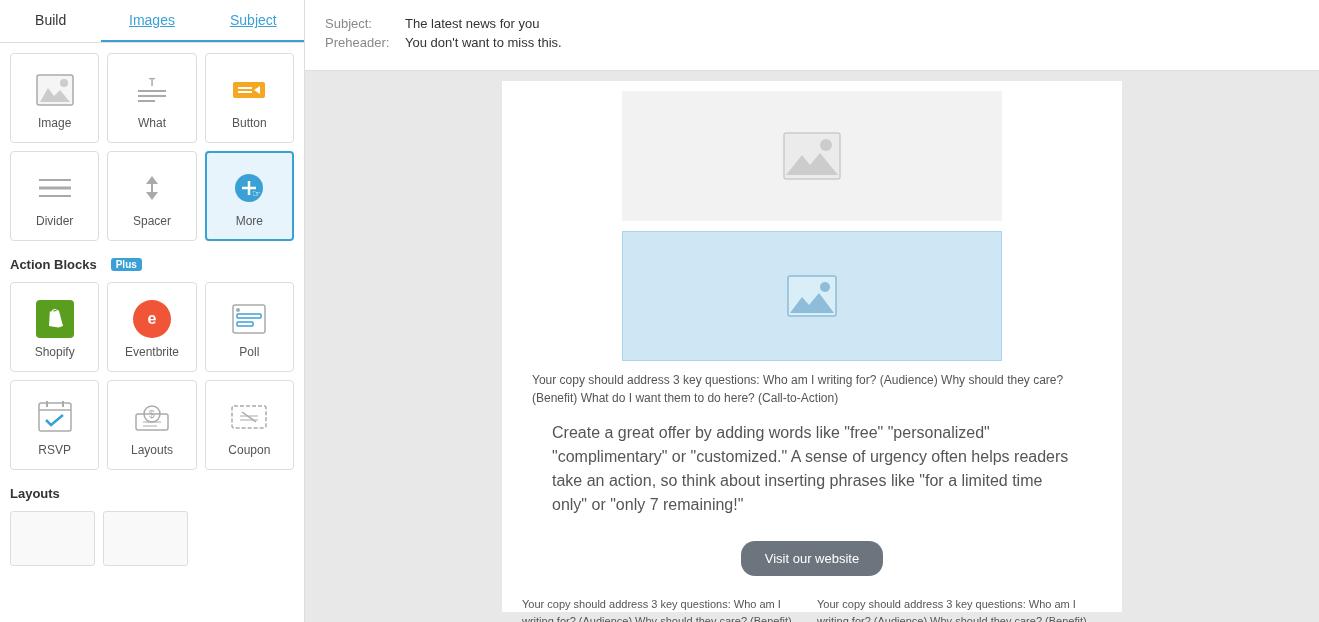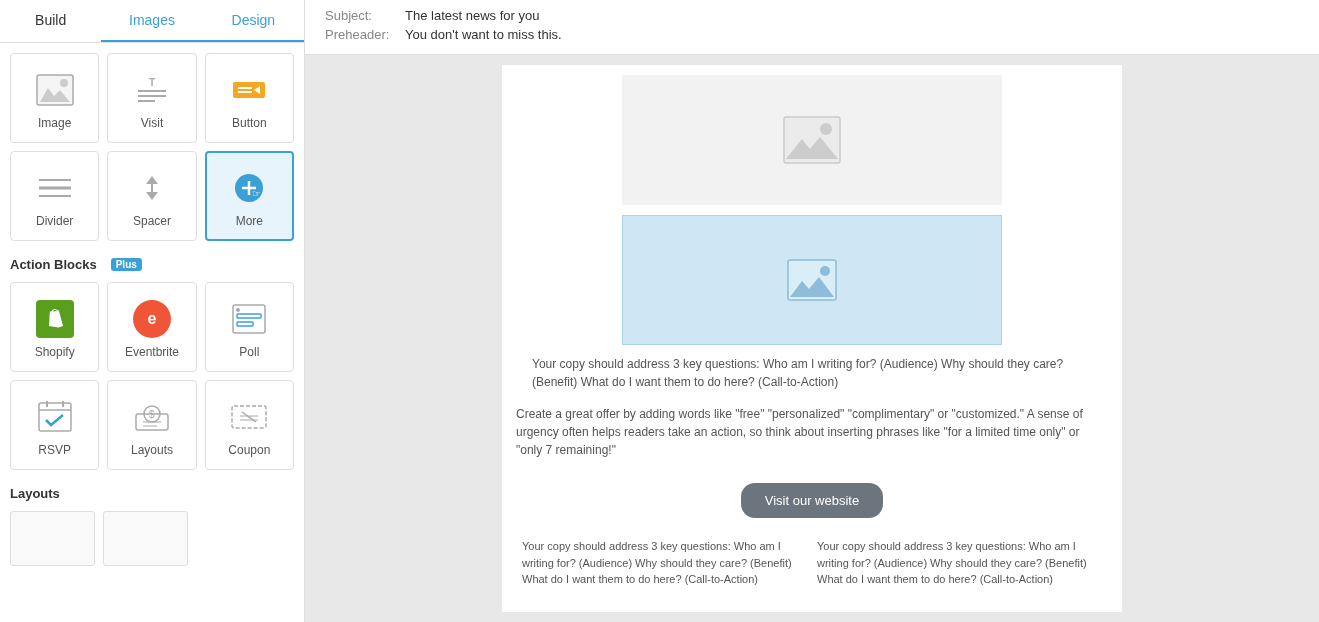--- a/index.html
+++ b/index.html
@@ -28,20 +28,21 @@
       text-align: center;
       font-size: 14px;
       cursor: pointer;
       color: #666;
       border-bottom: 2px solid transparent;
     }
 
     .tab.active {
       color: #3ba0d6;
       border-bottom: 2px solid #3ba0d6;
+      text-decoration: underline;
     }
 
     .tab:first-child {
       color: #333;
     }
 
     .panel-body {
       padding: 10px;
       overflow-y: auto;
       flex: 1;
@@ -109,21 +110,21 @@
     
     .right-panel {
       flex: 1;
       display: flex;
       flex-direction: column;
       overflow: hidden;
     }
 
     .header-bar {
       background: #fff;
-      padding: 8px 20px;
+      padding: 16px 20px;
       border-bottom: 1px solid #ddd;
     }
 
     .header-row {
       display: flex;
       align-items: center;
       margin-bottom: 4px;
       font-size: 13px;
     }
 
@@ -187,21 +188,21 @@
     }
   </style>
 </head>
 <body>
 
 <div class="left-panel">
 
   <div class="tabs">
     <div class="tab">Build</div>
     <div class="tab active">Images</div>
-    <div class="tab active">Design</div>
+    <div class="tab active">Subject</div>
   </div>
 
   <div class="panel-body" style="position:relative;">
 
     <div class="blocks-grid">
 
       <div class="block-item">
         <div class="block-icon">
           <svg width="38" height="32" viewBox="0 0 38 32" fill="none">
             <rect x="1" y="1" width="36" height="30" rx="2" stroke="#aaa" stroke-width="1.5" fill="#f5f5f5"></rect>
@@ -214,21 +215,21 @@
 
       <div class="block-item">
         <div class="block-icon">
           <svg width="38" height="32" viewBox="0 0 38 32">
             <text x="19" y="12" text-anchor="middle" font-size="10" fill="#aaa" font-weight="bold">T</text>
             <line x1="5" y1="17" x2="33" y2="17" stroke="#aaa" stroke-width="2"></line>
             <line x1="5" y1="22" x2="33" y2="22" stroke="#aaa" stroke-width="2"></line>
             <line x1="5" y1="27" x2="22" y2="27" stroke="#aaa" stroke-width="2"></line>
           </svg>
         </div>
-        <span class="block-label">Visit</span>
+        <span class="block-label">What</span>
       </div>
 
       <div class="block-item">
         <div class="block-icon">
           <svg width="38" height="32" viewBox="0 0 38 32">
             <rect x="3" y="8" width="32" height="16" rx="2" fill="#f5a623"></rect>
             <polygon points="24,16 30,12 30,20" fill="white"></polygon>
             <line x1="8" y1="14" x2="22" y2="14" stroke="white" stroke-width="2"></line>
             <line x1="8" y1="18" x2="22" y2="18" stroke="white" stroke-width="2"></line>
           </svg>
@@ -389,21 +390,21 @@
         <svg width="50" height="42" viewBox="0 0 50 42" fill="none">
           <rect x="1" y="1" width="48" height="40" rx="2" stroke="#8dbdd8" stroke-width="1.5" fill="#daeef8"></rect>
           <polygon points="3,38 15,22 22,30 32,18 47,38" fill="#8dbdd8"></polygon>
           <circle cx="38" cy="12" r="5" fill="#8dbdd8"></circle>
         </svg>
       </div>
 
 
       <p style="font-size:12px; color:#555; padding:4px 30px; line-height:1.5; margin-bottom:6px;">Your copy should address 3 key questions: Who am I writing for? (Audience) Why should they care? (Benefit) What do I want them to do here? (Call-to-Action)</p>
 
-      <p style="font-size:12px; color:#555; padding:4px 14px; line-height:1.5; margin-bottom:10px;">Create a great offer by adding words like "free" "personalized" "complimentary" or "customized." A sense of urgency often helps readers take an action, so think about inserting phrases like "for a limited time only" or "only 7 remaining!"</p>
+      <p style="font-size:16px; color:#555; padding:4px 44px; line-height:1.5; margin-bottom:10px;margin-left:6px;">Create a great offer by adding words like "free" "personalized" "complimentary" or "customized." A sense of urgency often helps readers take an action, so think about inserting phrases like "for a limited time only" or "only 7 remaining!"</p>
 
       <div style="display:flex; justify-content:center; padding:10px;">
         <button class="email-button">Visit our website</button>
       </div>
 
       <div style="display:flex; padding:10px 20px; gap:10px;">
         <div style="flex:1; font-size:11px; color:#555; line-height:1.5;">Your copy should address 3 key questions: Who am I writing for? (Audience) Why should they care? (Benefit) What do I want them to do here? (Call-to-Action)</div>
         <div style="flex:1; font-size:11px; color:#555; line-height:1.5;">Your copy should address 3 key questions: Who am I writing for? (Audience) Why should they care? (Benefit) What do I want them to do here? (Call-to-Action)</div>
       </div>
 

